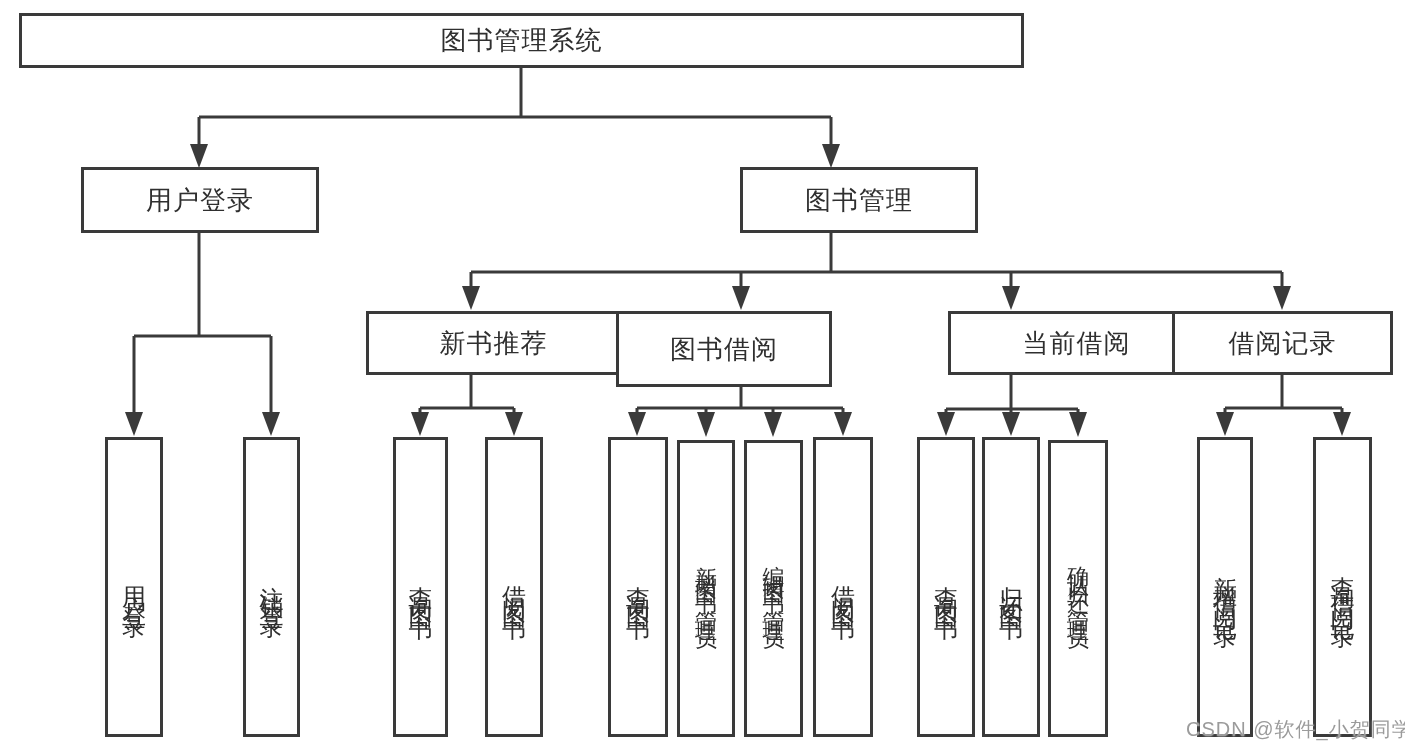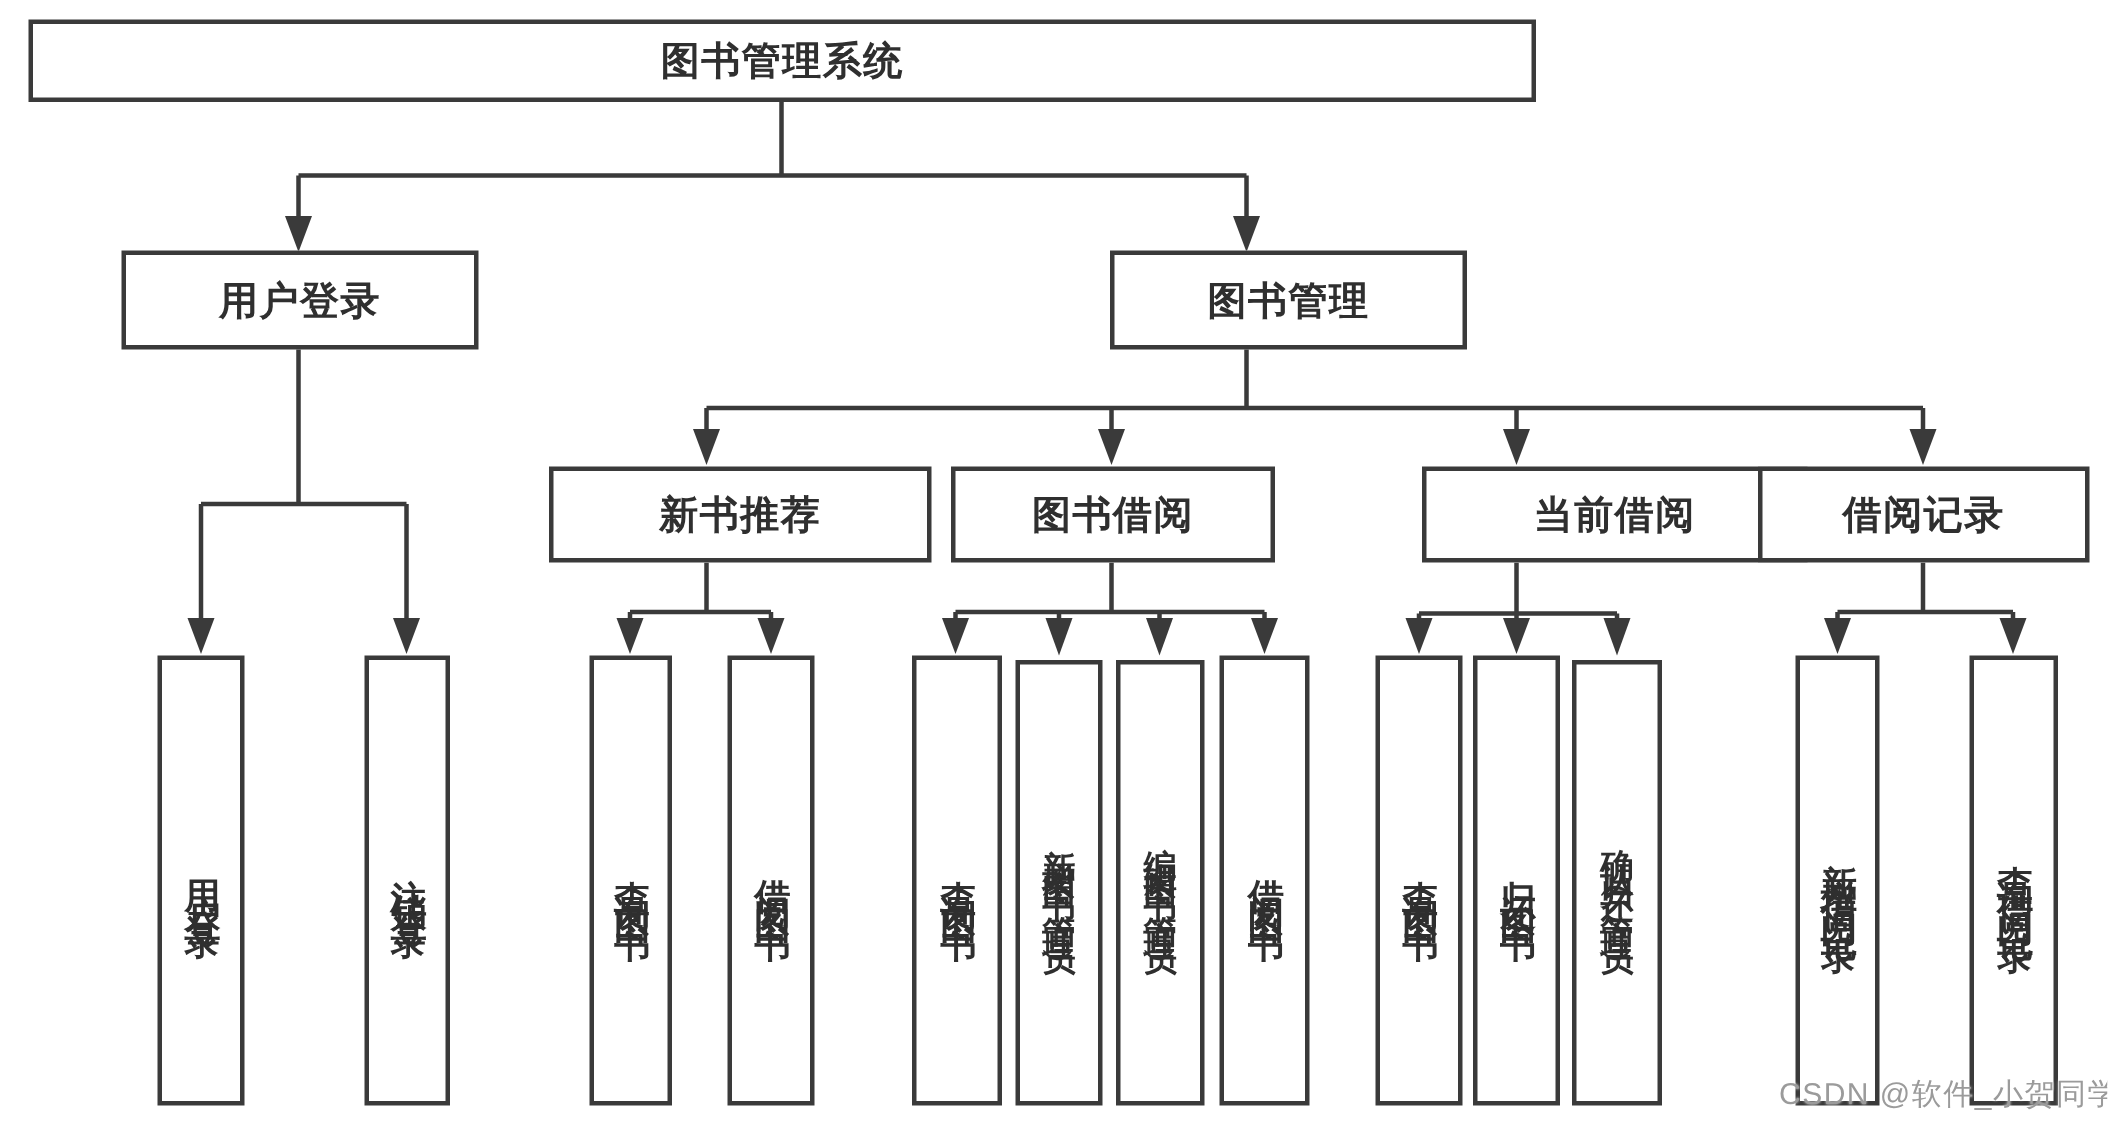--- a/index.html
+++ b/index.html
@@ -17,21 +17,20 @@
     box-sizing:border-box;
     border:3px solid #3a3a3a;
     background:#ffffff;
     display:flex;align-items:center;justify-content:center;
     font-size:26px;
     letter-spacing:1px;
     color:#2f2f2f;
     z-index:2;
     text-align:center;
     white-space:nowrap;
-    font-weight:bold;
   }
   .vbox{
     writing-mode:vertical-rl;
     text-orientation:mixed;
     font-size:24px;
     letter-spacing:10px;
     white-space:nowrap;
   }
   .vbox.long{
     font-size:22px;
@@ -103,21 +102,21 @@
   <div class="box" style="left:81px;top:167px;width:238px;height:66px;">
     <span>用户登录</span>
   </div>
   <div class="box" style="left:712px;top:167px;width:238px;height:66px;margin-left:28px;">
     <span>图书管理</span>
   </div>
 
   <div class="box" style="left:366px;top:311px;width:255px;height:64px;">
     <span>新书推荐</span>
   </div>
-  <div class="box" style="left:634px;top:311px;width:216px;height:64px;">
+  <div class="box" style="left:616px;top:311px;width:216px;height:76px;">
     <span>图书借阅</span>
   </div>
   <div class="box" style="left:948px;top:311px;width:257px;height:64px;">
     <span>当前借阅</span>
   </div>
   <div class="box" style="left:1172px;top:311px;width:221px;height:64px;">
     <span>借阅记录</span>
   </div>
 
   <div class="box vbox" style="left:105px;top:437px;width:58px;height:300px;">

